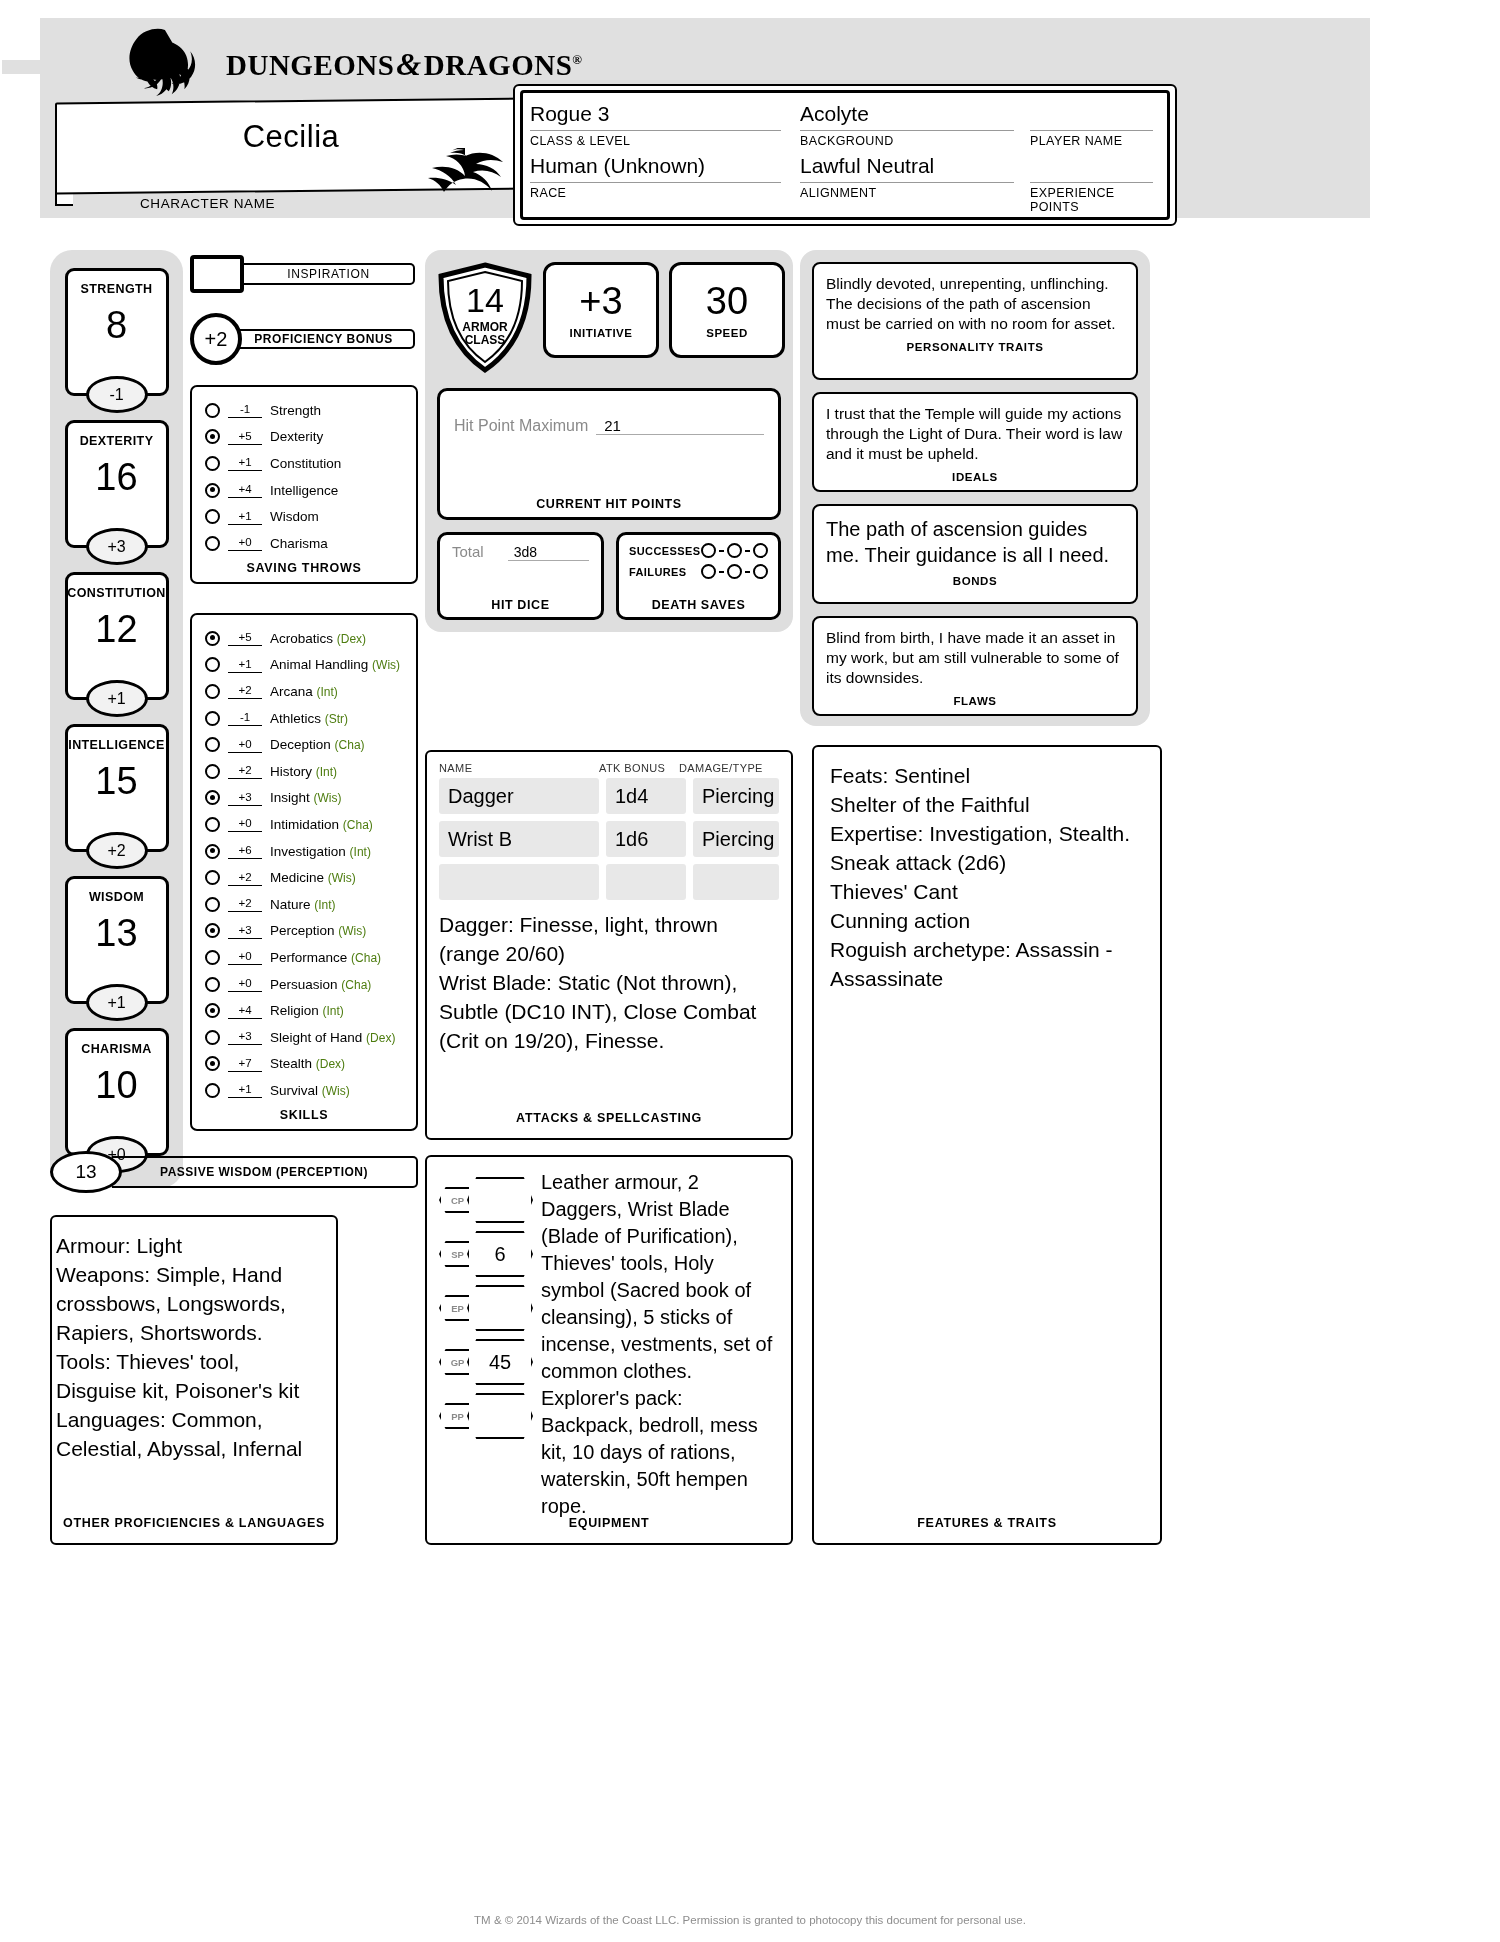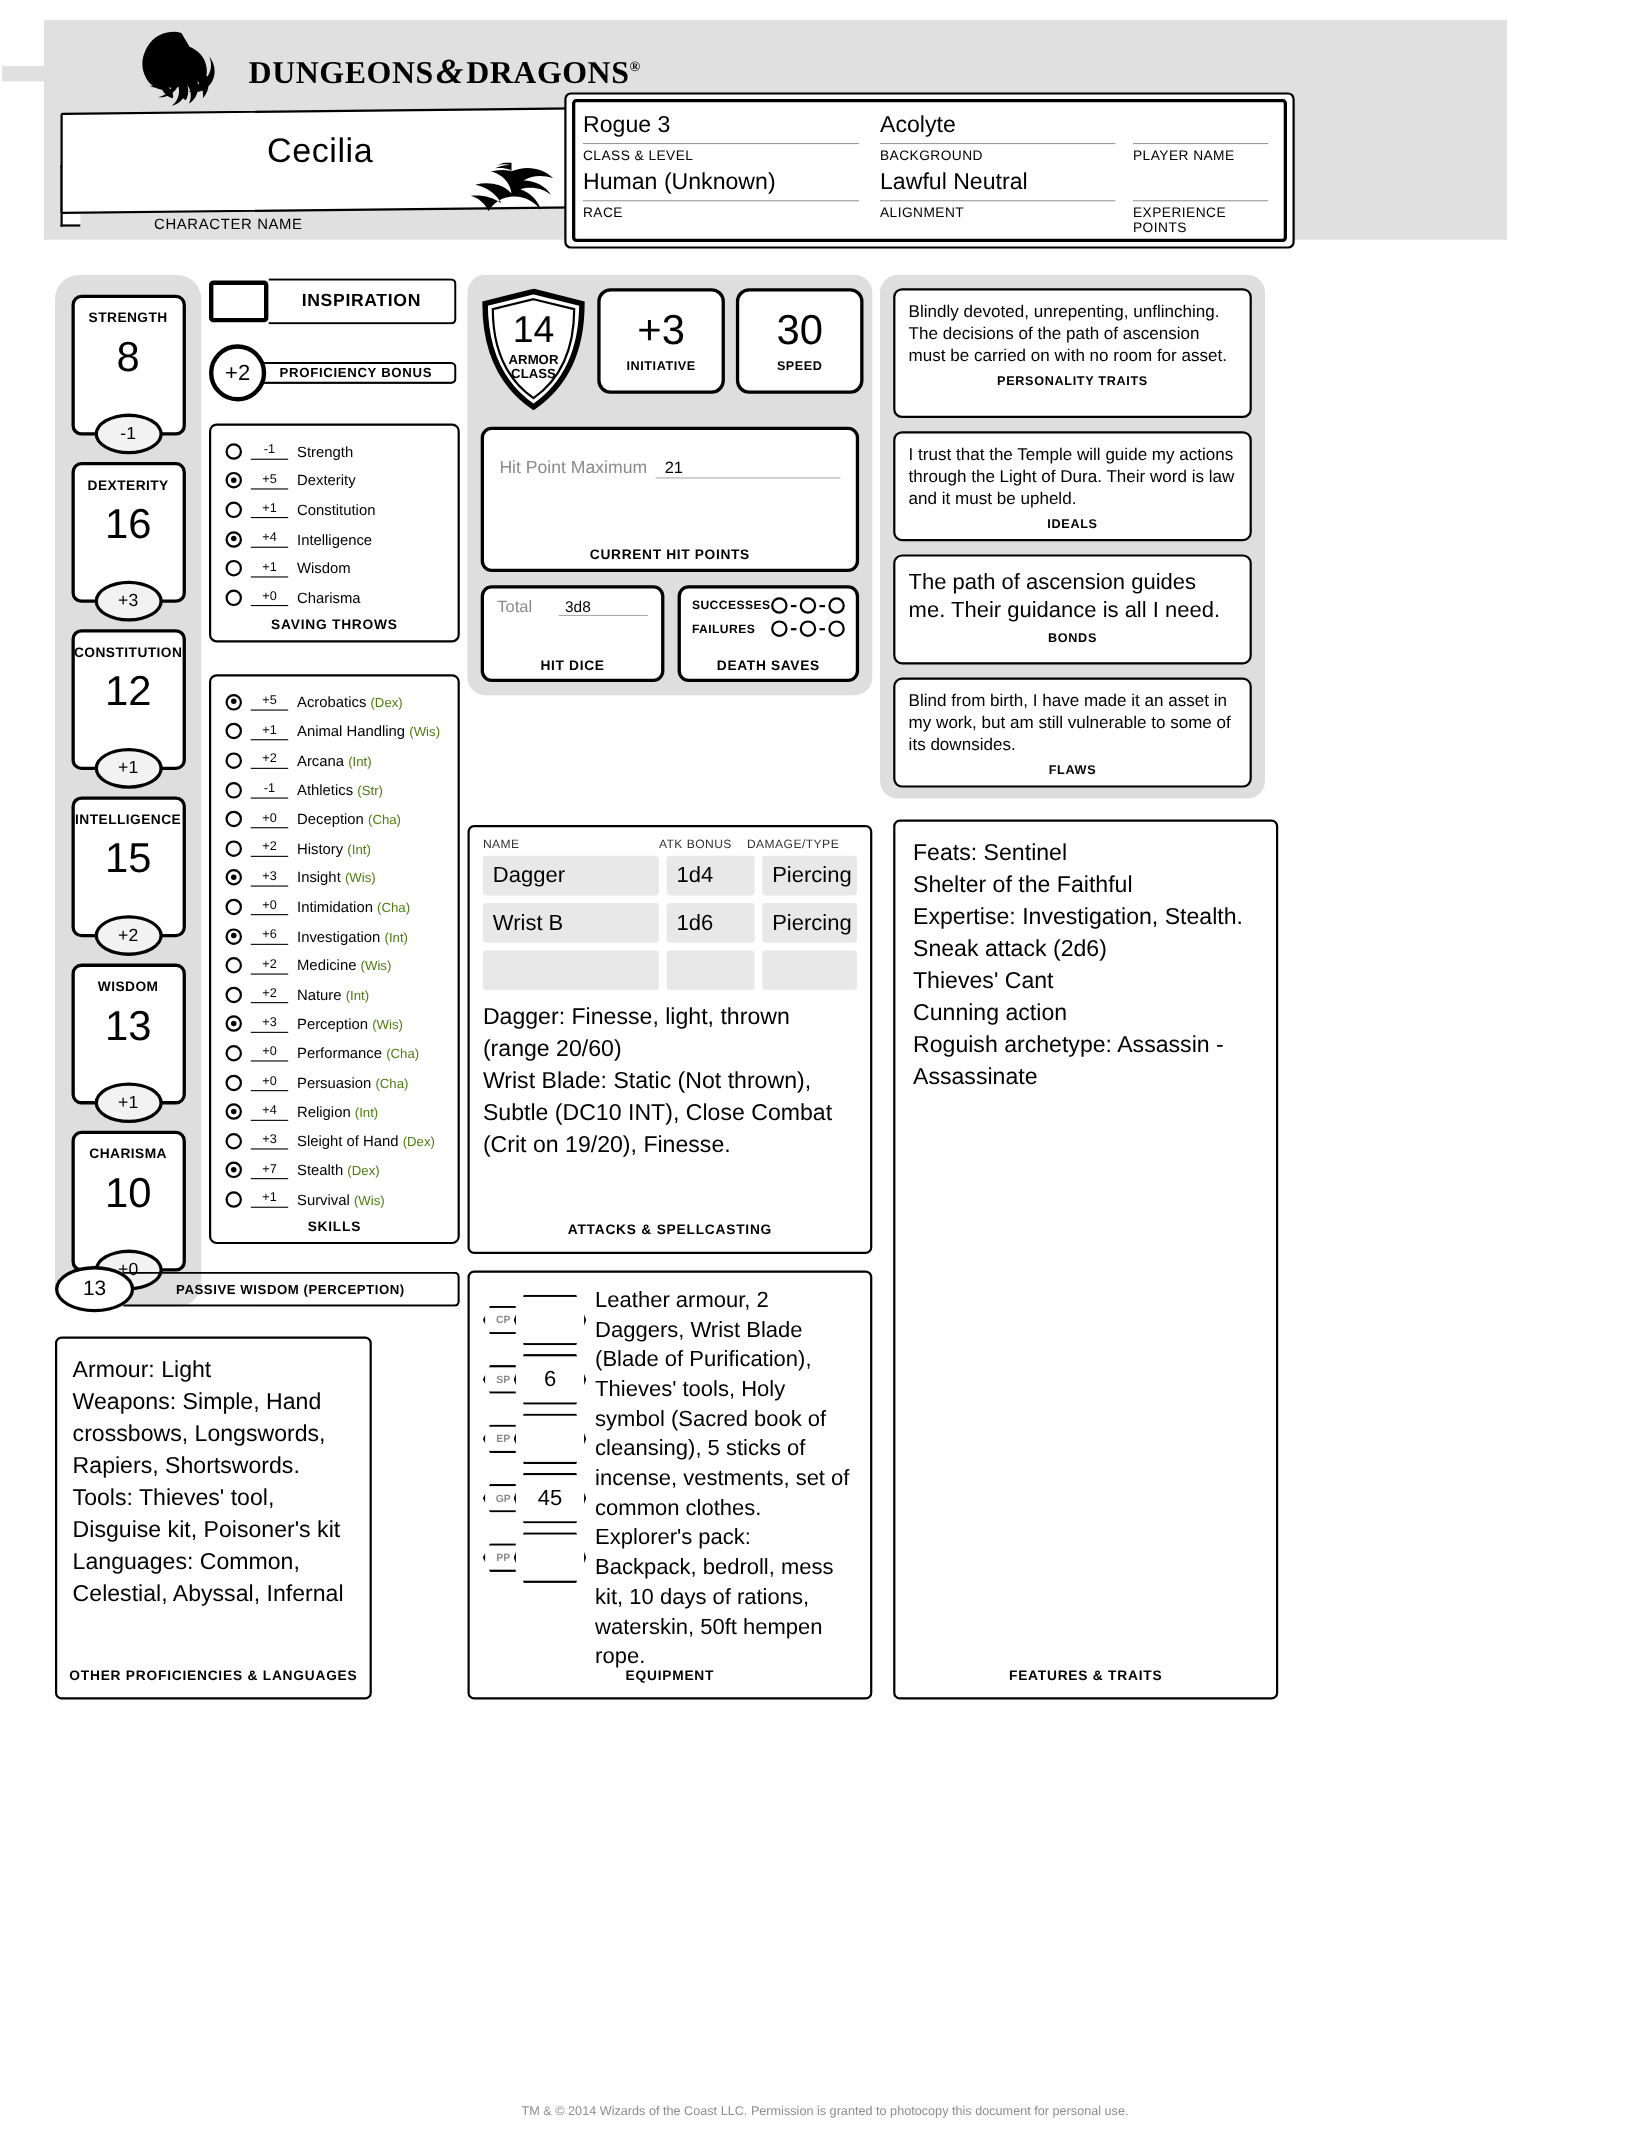--- a/index.html
+++ b/index.html
@@ -120,23 +120,23 @@
   
   .insp-row {
     position: absolute; left: 140px; top: 14px; width: 225px; height: 40px;
     display: flex; align-items: center;
   }
   .insp-box {
     width: 54px; height: 38px; border: 4px solid #000; background: #fff;
     flex: none; border-radius: 4px;
   }
   .insp-bar {
-    flex: 1; height: 42px; border: 2px solid #000; border-left: none;
+    flex: 1; height: 22px; border: 2px solid #000; border-left: none;
     display: flex; align-items: center; justify-content: center;
-    font-size: 16px; font-weight: bold; letter-spacing: 0.6px;
+    font-size: 12px; font-weight: normal; letter-spacing: 0.6px;
     border-radius: 0 5px 5px 0;
   }
   .prof-row {
     position: absolute; left: 140px; top: 76px; width: 225px; height: 46px;
     display: flex; align-items: center;
   }
   .prof-circle {
     width: 52px; height: 52px; border: 4px solid #000; border-radius: 50%;
     background: #fff; display: flex; align-items: center; justify-content: center;
     font-size: 20px; flex: none; z-index: 3;
@@ -188,21 +188,21 @@
     flex: 1; height: 32px; border: 2px solid #000; border-left: none;
     margin-left: -10px; display: flex; align-items: center; justify-content: center;
     font-size: 12px; font-weight: bold; letter-spacing: 0.5px;
     border-radius: 0 5px 5px 0;
   }
 
   
   .prof-panel {
     position: absolute; left: 0px; width: 288px;
     border: 2.5px solid #000; border-radius: 6px; background: #fff;
-    padding: 14px 14px 0 14px;
+    padding: 14px 14px 0 4px;
   }
   .bigtext {
     font-size: 21px; line-height: 29px; white-space: pre-wrap;
   }
 
   
   .combat-grey {
     position: absolute; left: 0; top: 10px; width: 368px;
     background: #dedede; border-radius: 16px; padding: 12px;
   }

